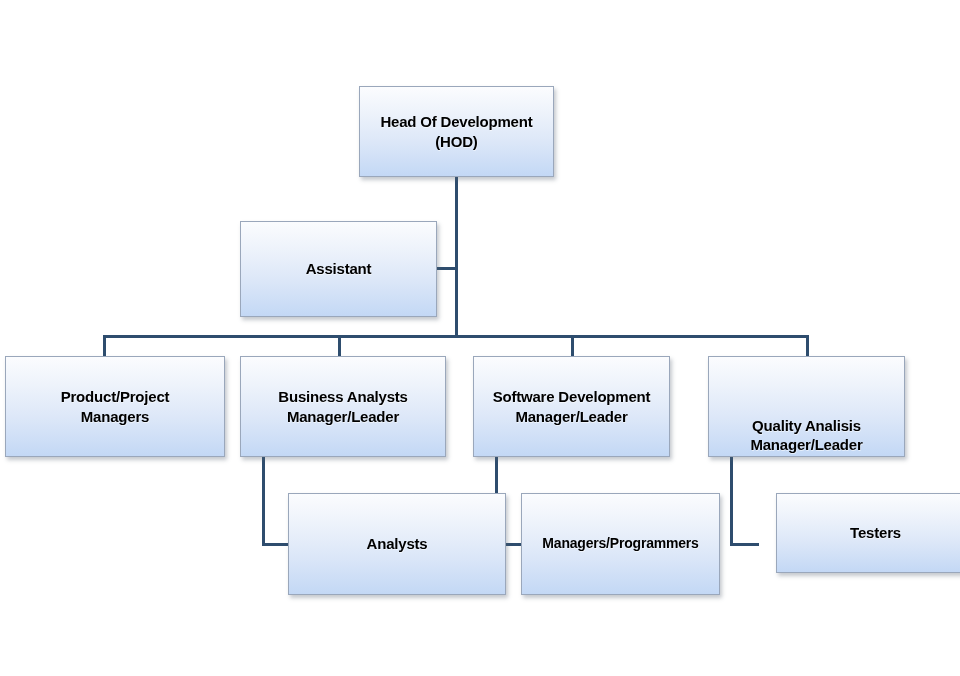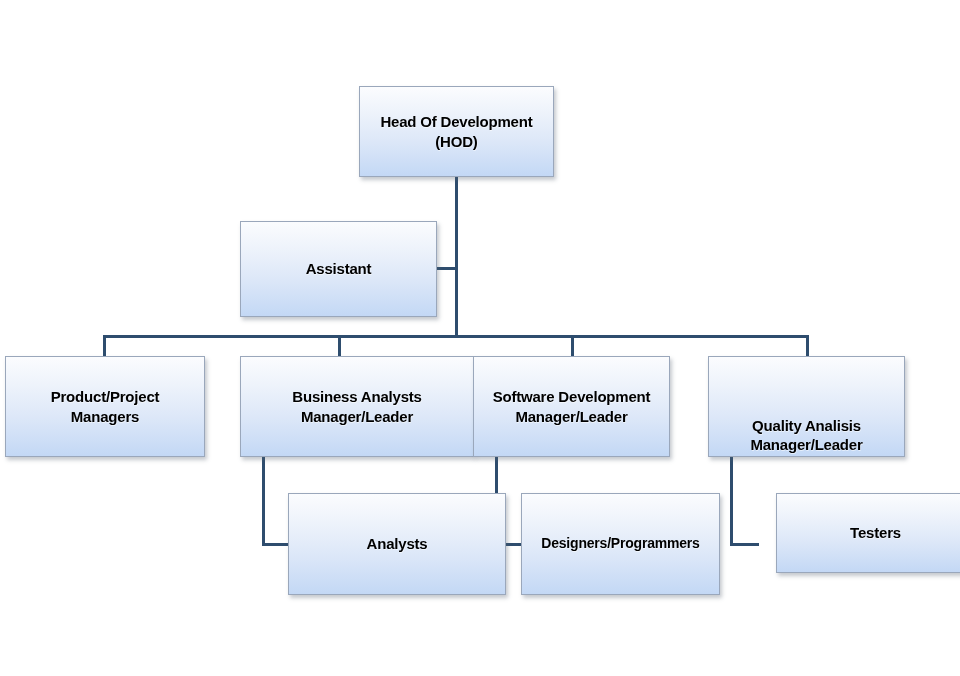--- a/index.html
+++ b/index.html
@@ -68,38 +68,38 @@
     <div class="connector h" style="left: 495px; top: 543px; width: 29px; background: rgb(46, 77, 110);"></div>
     <div class="connector v" style="left: 730px; top: 457px; height: 88px; background: rgb(46, 77, 110);"></div>
     <div class="connector h" style="left: 730px; top: 543px; width: 29px; background: rgb(46, 77, 110);"></div>
     <div class="node" style="left: 359px; top: 86px; width: 195px; height: 91px;">
       <span class="label">Head Of Development
 (HOD)</span>
     </div>
     <div class="node" style="left: 240px; top: 221px; width: 197px; height: 96px;">
       <span class="label">Assistant</span>
     </div>
-    <div class="node" style="left: 5px; top: 356px; width: 200px; height: 101px;">
+    <div class="node" style="left: 5px; top: 356px; width: 220px; height: 101px;">
       <span class="label">Product/Project
 Managers</span>
     </div>
-    <div class="node" style="left: 240px; top: 356px; width: 234px; height: 101px;">
+    <div class="node" style="left: 240px; top: 356px; width: 206px; height: 101px;">
       <span class="label">Business Analysts
 Manager/Leader</span>
     </div>
     <div class="node" style="left: 473px; top: 356px; width: 197px; height: 101px;">
       <span class="label">Software Development
 Manager/Leader</span>
     </div>
     <div class="node" style="left: 708px; top: 356px; width: 197px; height: 101px; align-items: flex-end;">
       <span class="label">Quality Analisis
 Manager/Leader</span>
     </div>
     <div class="node" style="left: 288px; top: 493px; width: 218px; height: 102px;">
       <span class="label">Analysts</span>
     </div>
     <div class="node small-text" style="left: 521px; top: 493px; width: 199px; height: 102px;">
-      <span class="label">Designers/Programmers</span>
+      <span class="label">Managers/Programmers</span>
     </div>
     <div class="node" style="left: 776px; top: 493px; width: 199px; height: 80px;">
       <span class="label">Testers</span>
     </div>
   </div>
 
 </body></html>

